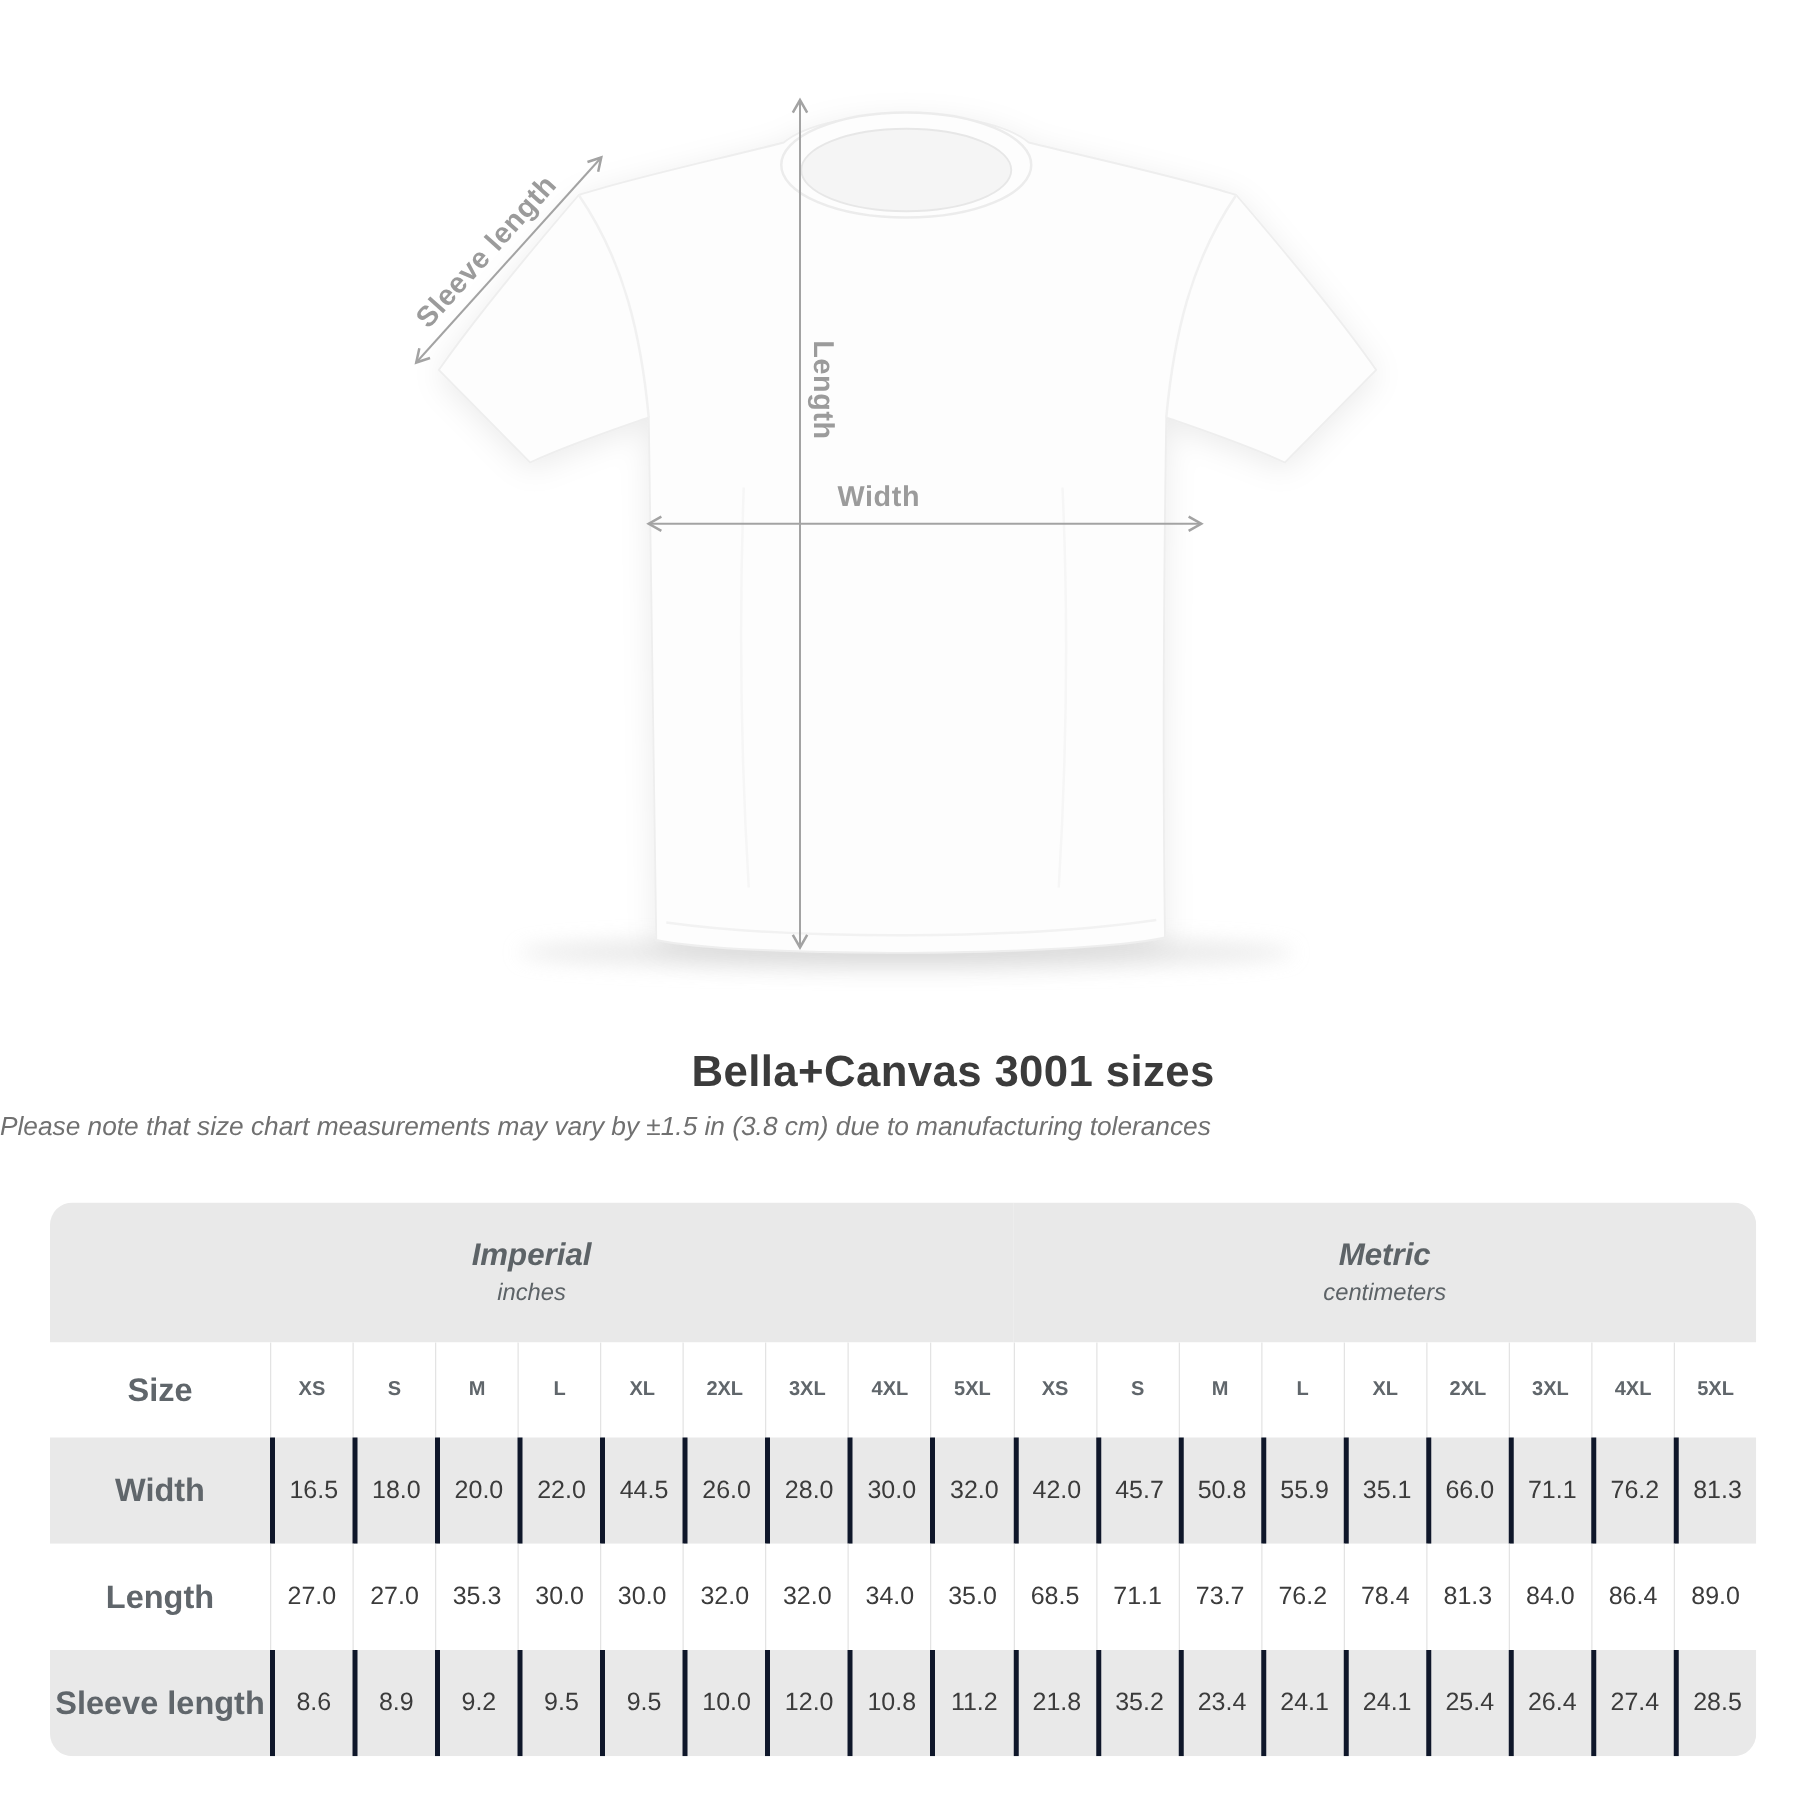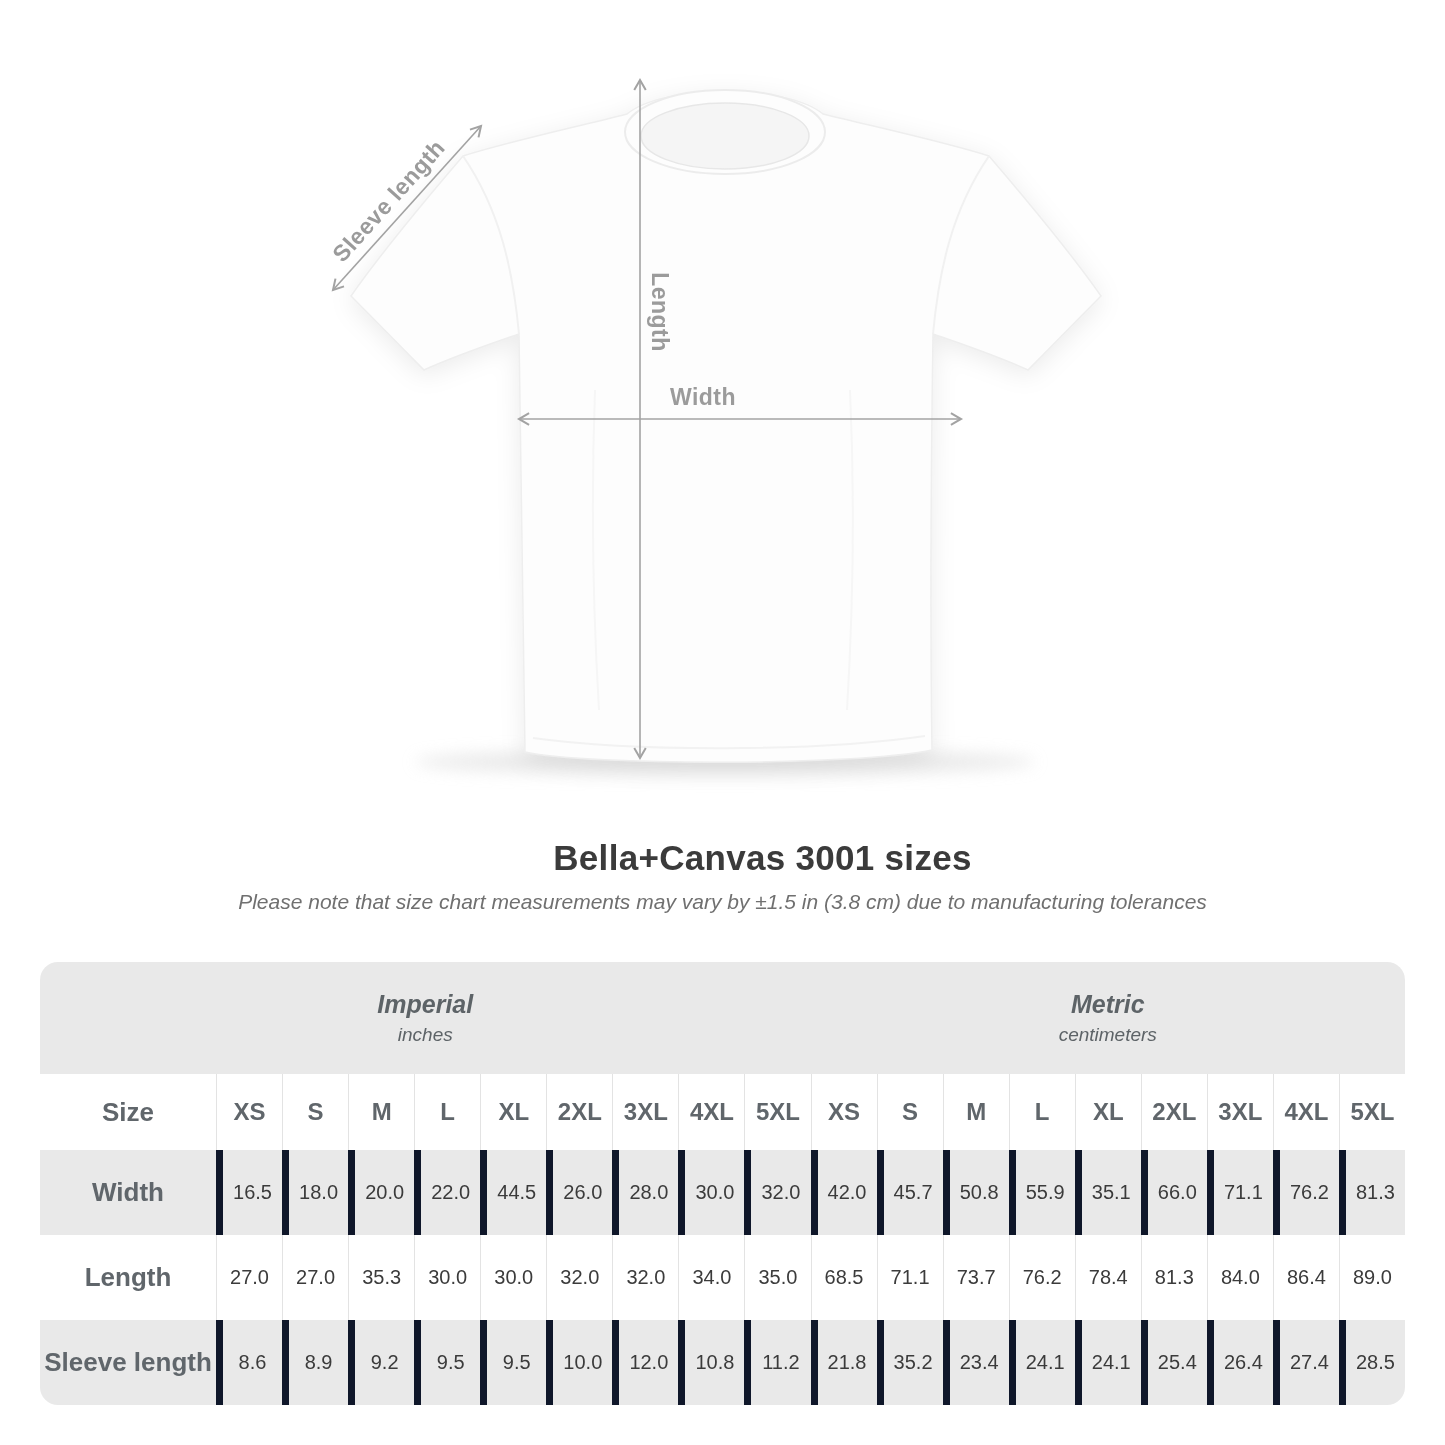--- a/index.html
+++ b/index.html
@@ -16,44 +16,44 @@
   }
   .lbl-width{left:703px;top:397px;transform:translate(-50%,-50%);}
   .lbl-length{left:659px;top:312px;transform:translate(-50%,-50%) rotate(90deg);}
   .lbl-sleeve{left:389px;top:201px;transform:translate(-50%,-50%) rotate(-48deg);}
   
   .title{
     position:absolute;left:0;top:838px;width:1445px;text-align:center;
     font-size:35px;font-weight:bold;color:#3b3b3b;letter-spacing:.3px;padding-left:40px;
   }
   .subtitle{
-    position:absolute;left:0;top:890px;width:1445px;text-align:center;
+    position:absolute;left:0;top:890px;width:1445px;text-align:left;
     font-size:21px;font-style:italic;color:#707070;
   }
   
   .tbl{
     position:absolute;left:40px;top:962px;width:1365px;
     display:grid;grid-template-columns:176px repeat(18,1fr);
     border-radius:18px;overflow:hidden;background:#ffffff;
   }
   .row{display:contents;}
   .row>div{display:flex;align-items:center;justify-content:center;box-sizing:border-box;}
   .band>div{height:112px;background:#e9e9e9;flex-direction:column;gap:5px;text-align:right;}
   .b-imp{grid-column:span 10;}
   .b-met{grid-column:span 9;}
   .r76>div{height:76px;}
   .r85>div{height:85px;}
   .gray>div{background:#e9e9e9;}
   .white>div{background:#ffffff;}
   .white>div+div{border-left:1px solid #e3e3e3;}
-  .gray>div+div{border-left:7px solid #0f172a;}
+  .gray>div+div{border-left:4px solid #0f172a;}
   .sec-title{font-style:italic;font-weight:bold;font-size:25px;color:#5d6367;}
   .sec-unit{font-style:italic;font-size:19px;color:#5d6367;}
   .lab{font-weight:bold;color:#60666b;font-size:26px;}
-  .sh{font-weight:bold;color:#60666b;font-size:24px;text-align:right;}
+  .sh{font-weight:bold;color:#60666b;font-size:16px;text-align:right;}
   .val{color:#3b3b3b;font-size:20px;}
 </style>
 </head>
 <body>
 
 <div class="figure">
   <svg viewBox="0 0 860 760" xmlns="http://www.w3.org/2000/svg">
     <defs>
       <filter id="blr" x="-40%" y="-200%" width="180%" height="500%">
         <feGaussianBlur stdDeviation="8"></feGaussianBlur>

